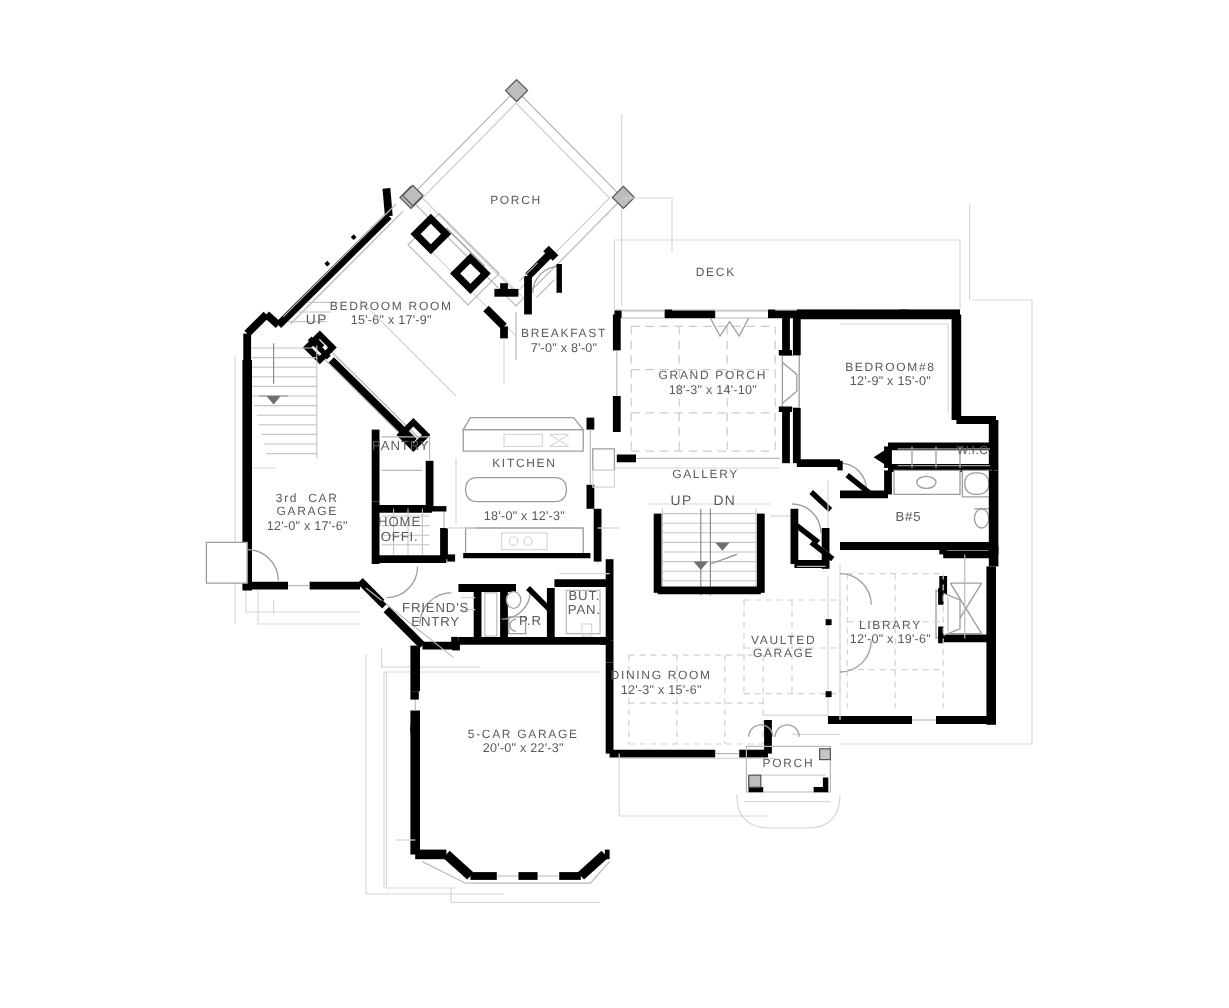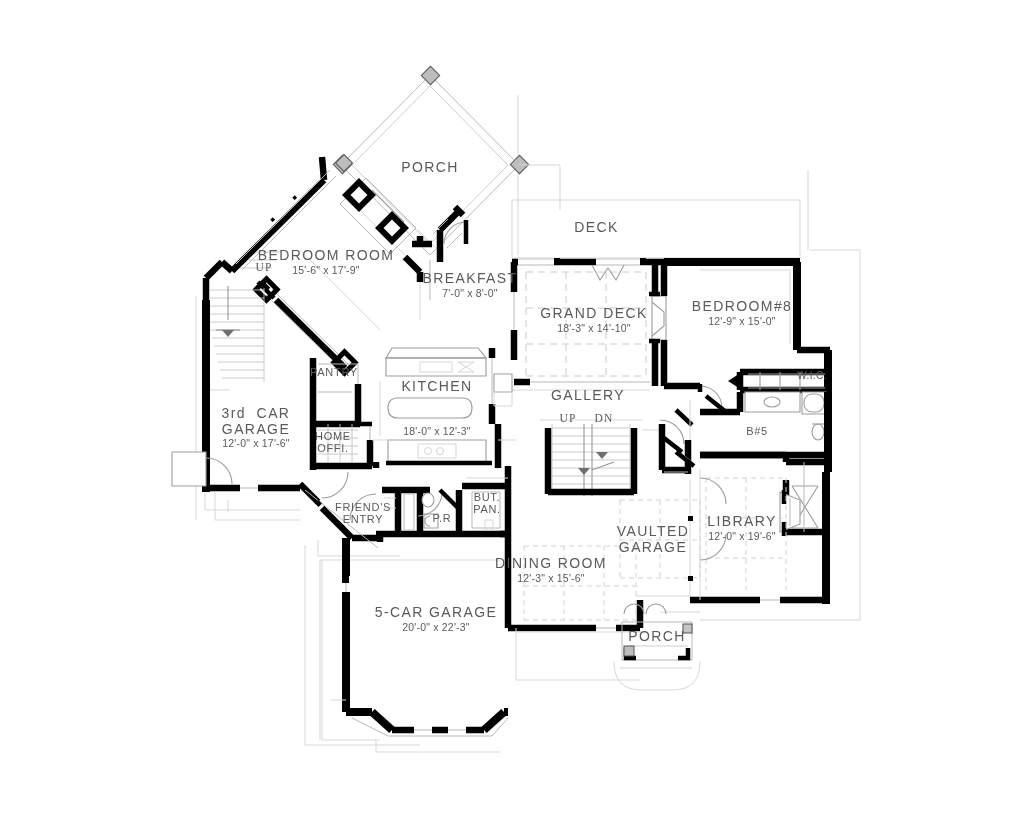--- a/index.html
+++ b/index.html
@@ -34,39 +34,39 @@
     font-family: "Liberation Sans", sans-serif;
     text-align: center;
     white-space: nowrap;
     line-height: 1.12;
     transform: translate(-50%, -50%);
     pointer-events: none;
     -webkit-font-smoothing: antialiased;
   }
   .room-label .rname {
     display: block;
-    font-size: 14px;
+    font-size: 10px;
     letter-spacing: 1.4px;
   }
   .room-label .rdim {
     display: block;
     font-size: 10.5px;
     letter-spacing: 0.2px;
     margin-top: 1px;
   }
   .room-label.small .rname { font-size: 11px; letter-spacing: 0.7px; text-align: center; }
   .room-label.tiny  .rname { font-size: 10px; letter-spacing: 0.4px; }
   .room-label.two-line .rname { white-space: pre; }
 
   .stair-tag {
     position: absolute;
     color: #5a5a5a;
     font-size: 11.5px;
     letter-spacing: 1.2px;
-    font-family: Liberation Serif, serif;
+    font-family: Liberation Sans, sans-serif;
     transform: translate(-50%, -50%);
     white-space: nowrap;
     pointer-events: none;
   }
 </style>
 </head>
 <body>
 
 <div id="plan-root">
 
@@ -485,21 +485,21 @@
       <span class="rname">BEDROOM  ROOM</span>
       <span class="rdim">15'-6" x 17'-9"</span>
     </div>
 
     <div class="room-label" style="left:470px; top:285px;">
       <span class="rname">BREAKFAST</span>
       <span class="rdim">7'-0" x 8'-0"</span>
     </div>
 
     <div class="room-label" style="left:594px; top:320px;">
-      <span class="rname">GRAND  DECK</span>
+      <span class="rname">GRAND  PORCH</span>
       <span class="rdim">18'-3" x 14'-10"</span>
     </div>
 
     <div class="room-label" style="left:742px; top:313px;">
       <span class="rname">BEDROOM#8</span>
       <span class="rdim">12'-9" x 15'-0"</span>
     </div>
 
     <div class="room-label tiny" style="left:812px; top:376px;">
       <span class="rname">W.I.C.</span>

